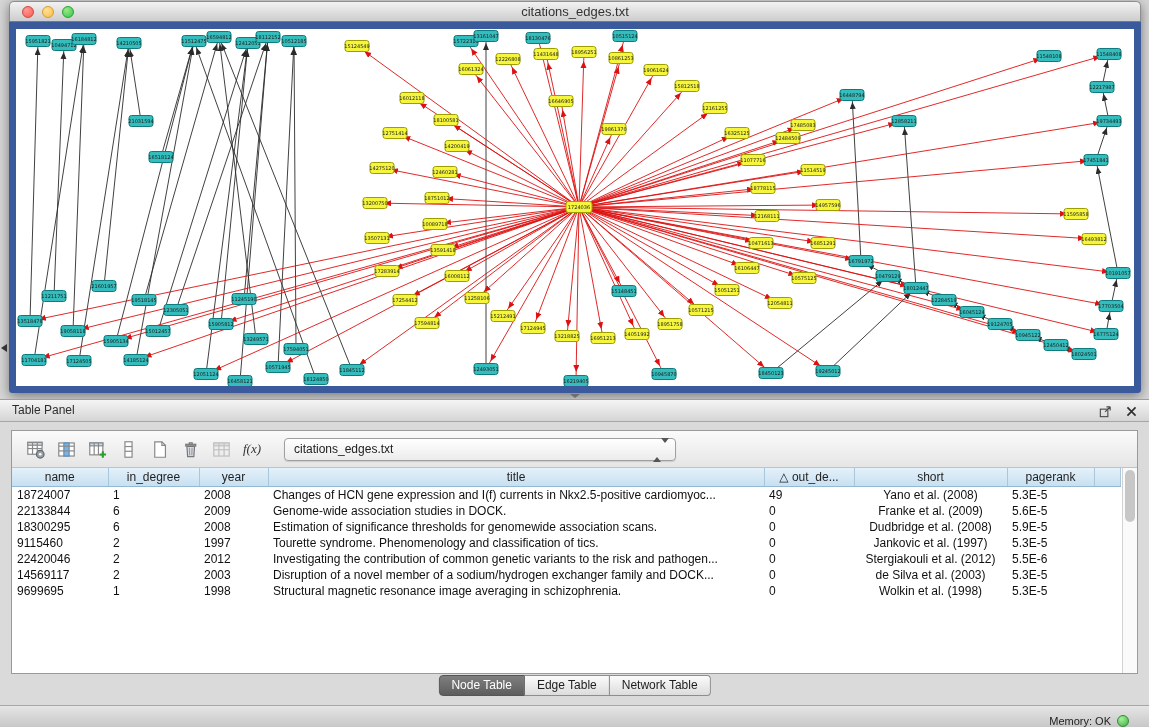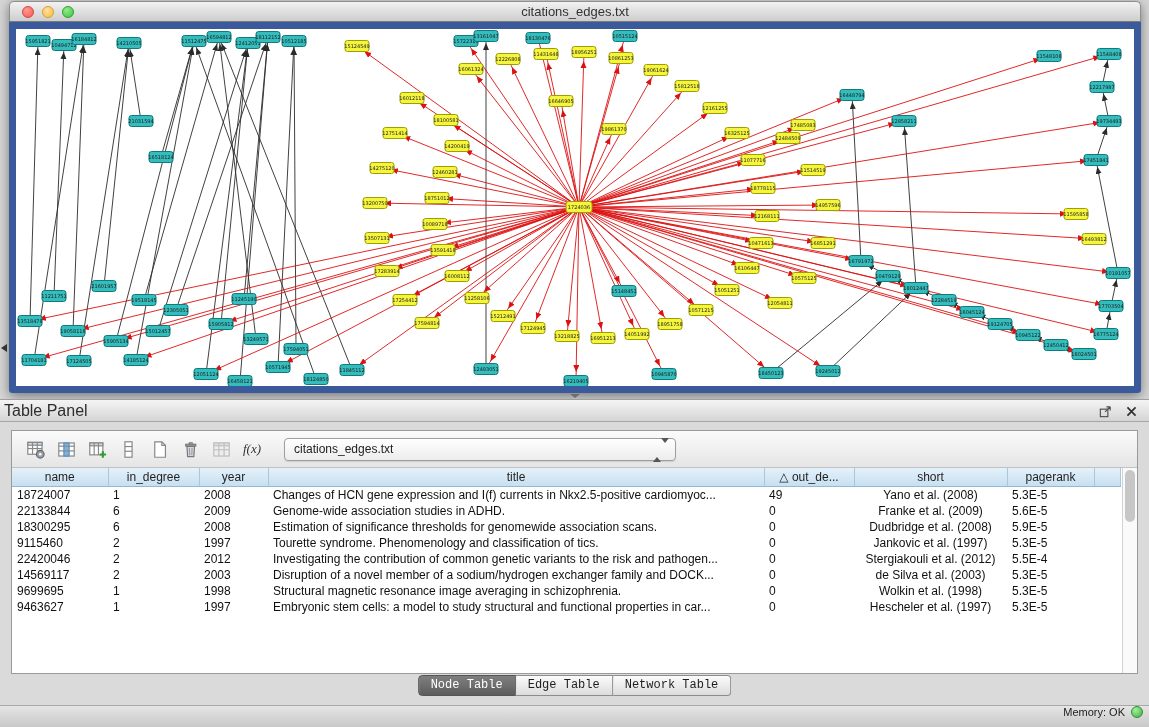--- a/index.html
+++ b/index.html
@@ -48,21 +48,21 @@
     border-top:4px solid transparent;border-bottom:4px solid transparent;
     border-right:6px solid #333;
   }
 
   
   .tp-header{
     position:absolute;top:399px;left:0;width:100%;height:23px;box-sizing:border-box;
     background:linear-gradient(#f4f4f4,#d5d5d5);
     border-top:1px solid #9f9f9f;border-bottom:1px solid #a6a6a6;
   }
-  .tp-title{font-size:16px;color:#2d2d2d;padding-left:4px;line-height:21px;}
+  .tp-title{font-size:12px;color:#2d2d2d;padding-left:12px;line-height:21px;}
   .tp-icons{position:absolute;right:10px;top:3px;display:flex;gap:10px;align-items:center;}
   .tp-icon{width:16px;height:16px;display:flex;align-items:center;justify-content:center;cursor:default;}
 
   .panel-body{
     position:absolute;top:422px;left:0;width:100%;height:283px;
     background:#dadada;
   }
   .panel-inner{
     position:absolute;left:11px;right:11px;top:8px;height:242px;
     background:#fff;border:1px solid #9a9a9a;overflow:hidden;
@@ -106,31 +106,31 @@
   .vscroll{
     position:absolute;top:0;right:0;bottom:0;width:15px;box-sizing:border-box;
     background:#fafafa;border-left:1px solid #d2d2d2;
   }
   .vthumb{margin:2px;height:52px;background:#c7c7c7;border-radius:6px;}
 
   .tabs{position:absolute;bottom:9px;left:50%;transform:translateX(-50%);display:flex;}
   .tab{
     font-size:12px;padding:2px 12px;color:#1d1d1d;
     background:linear-gradient(#fbfbfb,#dcdcdc);
-    border:1px solid #8d8d8d;border-left:none;line-height:15px;white-space:nowrap;font-family:Liberation Mono, monospace;
+    border:1px solid #8d8d8d;border-left:none;line-height:15px;white-space:nowrap;
   }
   .tab:first-child{border-left:1px solid #8d8d8d;border-radius:4px 0 0 4px;}
   .tab:last-child{border-radius:0 4px 4px 0;text-align:right;}
   .tab.active{background:linear-gradient(#7f7f7f,#5d5d5d);color:#fff;border-color:#555;}
 
   .statusbar{
     position:absolute;bottom:0;left:0;width:100%;height:22px;box-sizing:border-box;
     background:linear-gradient(#e5e5e5,#c8c8c8);border-top:1px solid #a8a8a8;
-    display:flex;justify-content:flex-end;align-items:flex-start;gap:6px;
-    padding-right:6px;font-size:11px;color:#222;
+    display:flex;justify-content:flex-end;align-items:flex-end;gap:6px;
+    padding-right:20px;font-size:11px;color:#222;
   }
   .mem-dot{
     width:12px;height:12px;border-radius:50%;box-sizing:border-box;
     background:radial-gradient(circle at 35% 30%,#a8ef9b,#3cb043);border:1px solid #2f8f33;
   }
 </style>
 </head>
 <body>
 
 <div class="network-window">
@@ -854,21 +854,21 @@
               <td class="c3">Changes of HCN gene expression and I(f) currents in Nkx2.5-positive cardiomyoc...</td>
               <td class="c4">49</td>
               <td class="c5">Yano et al. (2008)</td>
               <td class="c6">5.3E-5</td>
               <td class="c7"></td>
             </tr>
             <tr>
               <td class="c0">22133844</td>
               <td class="c1">6</td>
               <td class="c2">2009</td>
-              <td class="c3">Genome-wide association studies in ADHD.</td>
+              <td class="c3">Genome-wide association studies in DOCK.</td>
               <td class="c4">0</td>
               <td class="c5">Franke et al. (2009)</td>
               <td class="c6">5.6E-5</td>
               <td class="c7"></td>
             </tr>
             <tr>
               <td class="c0">18300295</td>
               <td class="c1">6</td>
               <td class="c2">2008</td>
               <td class="c3">Estimation of significance thresholds for genomewide association scans.</td>
@@ -887,21 +887,21 @@
               <td class="c6">5.3E-5</td>
               <td class="c7"></td>
             </tr>
             <tr>
               <td class="c0">22420046</td>
               <td class="c1">2</td>
               <td class="c2">2012</td>
               <td class="c3">Investigating the contribution of common genetic variants to the risk and pathogen...</td>
               <td class="c4">0</td>
               <td class="c5">Stergiakouli et al. (2012)</td>
-              <td class="c6">5.5E-4</td>
+              <td class="c6">5.5E-6</td>
               <td class="c7"></td>
             </tr>
             <tr>
               <td class="c0">14569117</td>
               <td class="c1">2</td>
               <td class="c2">2003</td>
               <td class="c3">Disruption of a novel member of a sodium/hydrogen exchanger family and DOCK...</td>
               <td class="c4">0</td>
               <td class="c5">de Silva et al. (2003)</td>
               <td class="c6">5.3E-5</td>
@@ -910,30 +910,20 @@
             <tr>
               <td class="c0">9699695</td>
               <td class="c1">1</td>
               <td class="c2">1998</td>
               <td class="c3">Structural magnetic resonance image averaging in schizophrenia.</td>
               <td class="c4">0</td>
               <td class="c5">Wolkin et al. (1998)</td>
               <td class="c6">5.3E-5</td>
               <td class="c7"></td>
             </tr>
-            <tr>
-              <td class="c0">9463627</td>
-              <td class="c1">1</td>
-              <td class="c2">1997</td>
-              <td class="c3">Embryonic stem cells: a model to study structural and functional properties in car...</td>
-              <td class="c4">0</td>
-              <td class="c5">Hescheler et al. (1997)</td>
-              <td class="c6">5.3E-5</td>
-              <td class="c7"></td>
-            </tr>
           </tbody>
       </table>
       <div class="vscroll">
         <div class="vthumb"></div>
       </div>
     </div>
 
   </div>
 
   <div class="tabs">

